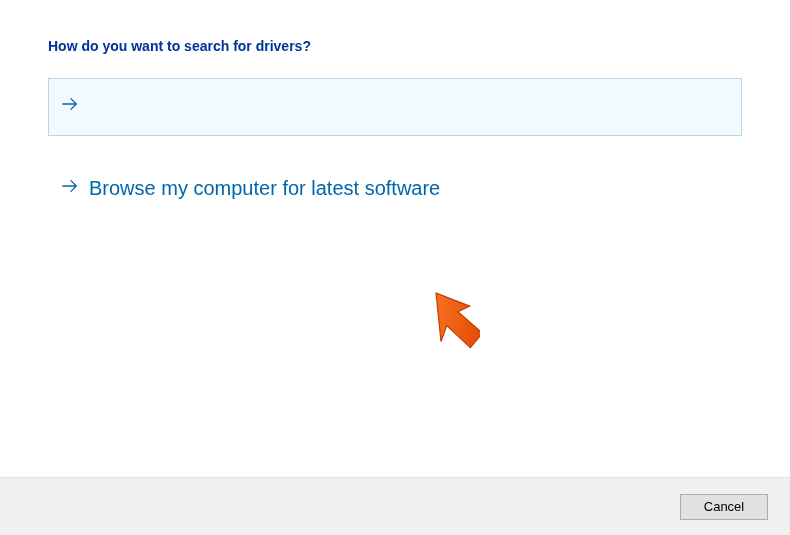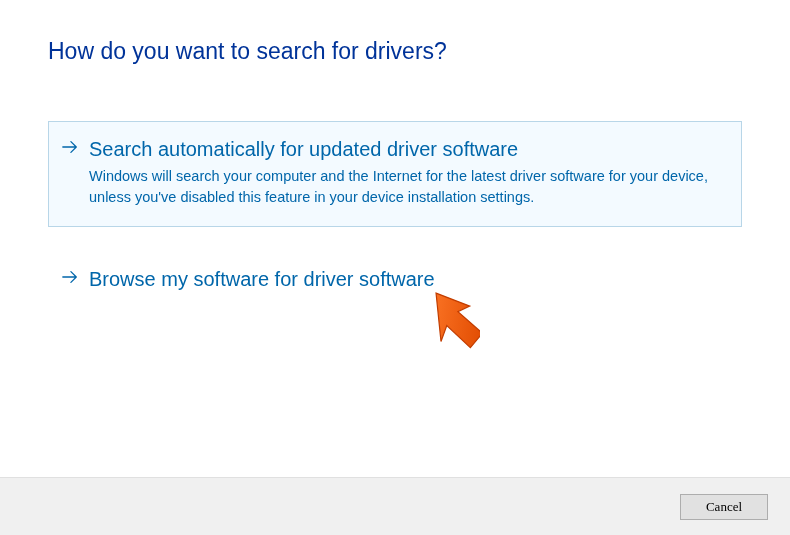--- a/index.html
+++ b/index.html
@@ -13,23 +13,23 @@
       font-family: "Segoe UI", Tahoma, sans-serif;
       background: #ffffff;
       position: relative;
       overflow: hidden;
     }
     .content {
       padding: 38px 48px 0 48px;
     }
     .page-title {
       color: #003399;
-      font-size: 23px;
-      font-weight: 400;
-      margin-bottom: 56px;
+      font-size: 14px;
+      font-weight: 700;
+      margin-bottom: 24px;
     }
     .option {
       display: flex;
       align-items: flex-start;
       padding: 14px 16px 18px 12px;
       margin-bottom: 24px;
       cursor: pointer;
       border: 1px solid transparent;
     }
     .option.highlighted {
@@ -84,21 +84,21 @@
       display: flex;
       align-items: center;
       justify-content: flex-end;
       padding-right: 22px;
     }
     .cancel-button {
       width: 88px;
       height: 26px;
       background: #e1e1e1;
       border: 1px solid #adadad;
-      font-family: Liberation Serif, serif;
+      font-family: Liberation Sans, sans-serif;
       font-size: 13px;
       color: #000;
       cursor: pointer;
     }
     .pointer-arrow {
       position: absolute;
       left: 420px;
       top: 288px;
       width: 60px;
       height: 70px;
@@ -116,36 +116,32 @@
   <h1 class="page-title">How do you want to search for drivers?</h1>
 
   <div class="option highlighted">
     <div class="arrow-col">
       <span class="arrow-icon">
         <svg viewBox="0 0 20 20">
             <path d="M2 10 L16 10 M11 4 L17 10 L11 16"></path>
           </svg>
       </span>
     </div>
-    <div class="option-body">
-      <div class="option-title">Search automatically for updated driver software</div>
-      <div class="option-desc">Windows will search your computer and the Internet for the latest driver software for your device, unless you've disabled this feature in your device installation settings.</div>
-    </div>
   </div>
 
   <div class="option">
     <div class="arrow-col">
       <span class="arrow-icon">
         <svg viewBox="0 0 20 20">
             <path d="M2 10 L16 10 M11 4 L17 10 L11 16"></path>
           </svg>
       </span>
     </div>
     <div class="option-body">
-      <div class="option-title">Browse my software for driver software</div>
+      <div class="option-title">Browse my computer for latest software</div>
     </div>
   </div>
 </div>
 
 <div class="pointer-arrow">
   <svg viewBox="0 0 60 70">
     <defs>
       <linearGradient id="g1" x1="0%" y1="0%" x2="100%" y2="100%">
         <stop offset="0%" stop-color="#ff7a2a"></stop>
         <stop offset="100%" stop-color="#e04a00"></stop>

